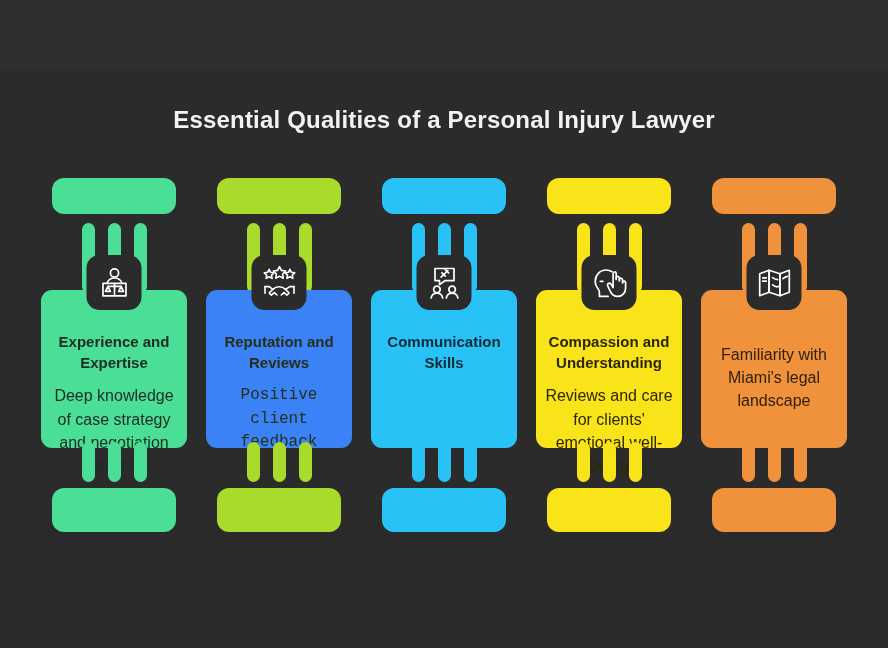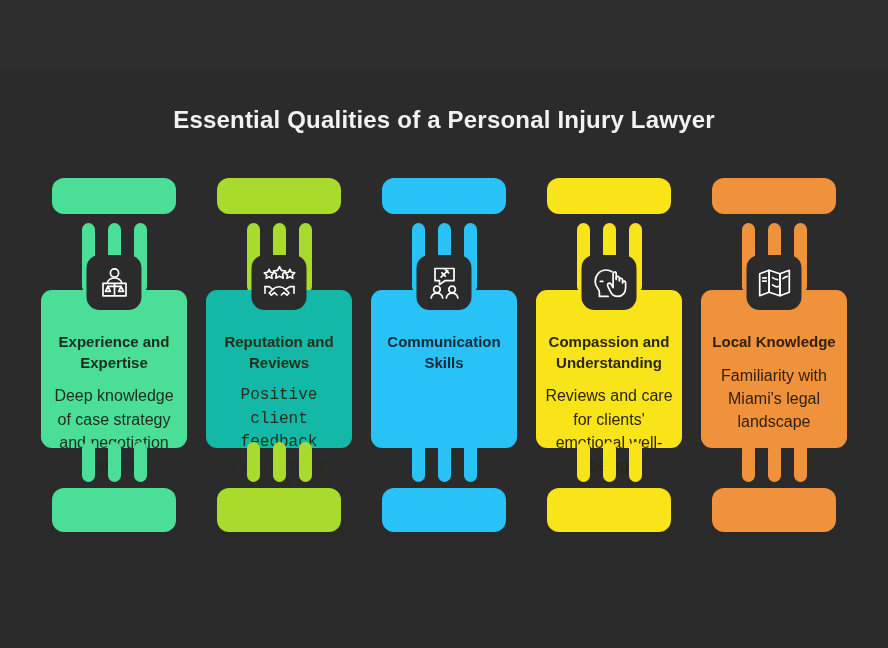--- a/index.html
+++ b/index.html
@@ -153,21 +153,21 @@
         </div>
         <div class="cap bottom" style="background: rgb(74, 222, 150);"></div>
       </div>
       <div class="column" style="left: 206px;">
         <div class="cap top" style="background: rgb(168, 219, 43);"></div>
         <div class="connectors upper">
           <div class="connector" style="background: rgb(168, 219, 43);"></div>
           <div class="connector" style="background: rgb(168, 219, 43);"></div>
           <div class="connector" style="background: rgb(168, 219, 43);"></div>
         </div>
-        <div class="card" style="background: #14b8a6;">
+        <div class="card" style="background: #3b82f6;">
           <div class="card-title" style="color: rgb(37, 48, 26);">Reputation and Reviews</div>
           <div class="card-desc" style="color: rgb(37, 48, 26); font-family: Liberation Mono, monospace;">Positive client feedback reflecting reliability</div>
         </div>
         <div class="badge">
           <span>
     <svg width="38" height="36" viewBox="0 0 38 36" fill="none" stroke="#ffffff" stroke-width="1.6" stroke-linecap="round" stroke-linejoin="round">
       <path d="M8.6 4.3l1.5 3 3.3.5-2.4 2.3.6 3.3-3-1.6-3 1.6.6-3.3L3.8 7.8l3.3-.5z"></path>
       <path d="M19 1.6l1.9 3.8 4.2.6-3 3 .7 4.2-3.8-2-3.8 2 .7-4.2-3-3 4.2-.6z"></path>
       <path d="M29.4 4.3l1.5 3 3.3.5-2.4 2.3.6 3.3-3-1.6-3 1.6.6-3.3-2.4-2.3 3.3-.5z"></path>
       <path d="M4.5 21.6h4.2l3.6 2.8"></path>
@@ -251,21 +251,20 @@
         <div class="cap bottom" style="background: rgb(249, 227, 25);"></div>
       </div>
       <div class="column" style="left: 701px;">
         <div class="cap top" style="background: rgb(240, 145, 60);"></div>
         <div class="connectors upper">
           <div class="connector" style="background: rgb(240, 145, 60);"></div>
           <div class="connector" style="background: rgb(240, 145, 60);"></div>
           <div class="connector" style="background: rgb(240, 145, 60);"></div>
         </div>
         <div class="card" style="background: rgb(240, 145, 60);">
-          <div class="card-title" style="color: rgb(50, 32, 12);">Local Knowledge</div>
           <div class="card-desc" style="color: rgb(50, 32, 12);">Familiarity with Miami's legal landscape</div>
         </div>
         <div class="badge">
           <span>
     <svg width="36" height="36" viewBox="0 0 36 36" fill="none" stroke="#ffffff" stroke-width="1.7" stroke-linecap="round" stroke-linejoin="round">
       <path d="M3.2 8.8 12.6 5.3v21.9L3.2 30.7z"></path>
       <path d="M12.6 5.3 23.4 8.8v21.9L12.6 27.2z"></path>
       <path d="M23.4 8.8 32.8 5.3v21.9l-9.4 3.5z"></path>
       <path d="M6.3 12.9h3.4"></path>
       <path d="M6.3 16.2h3.4"></path>

